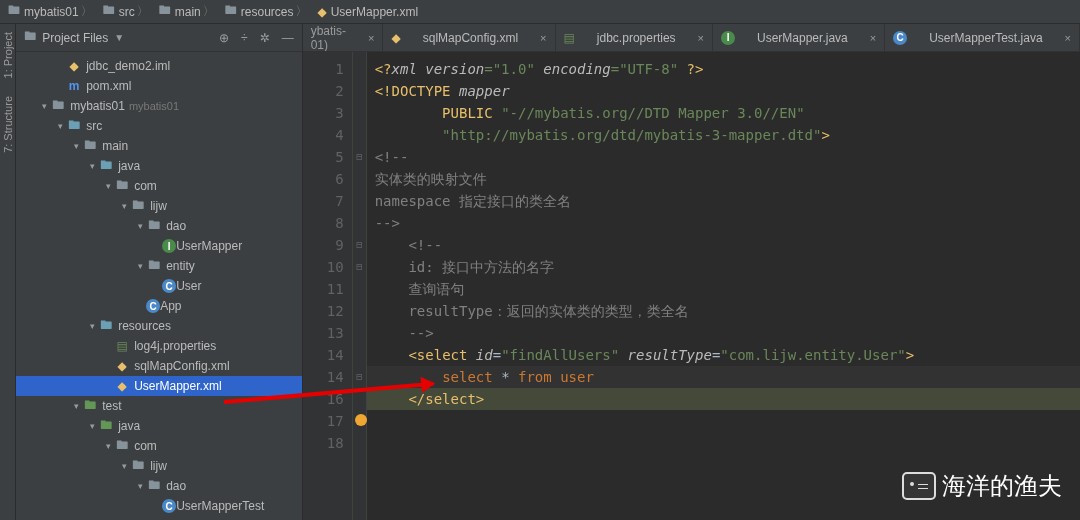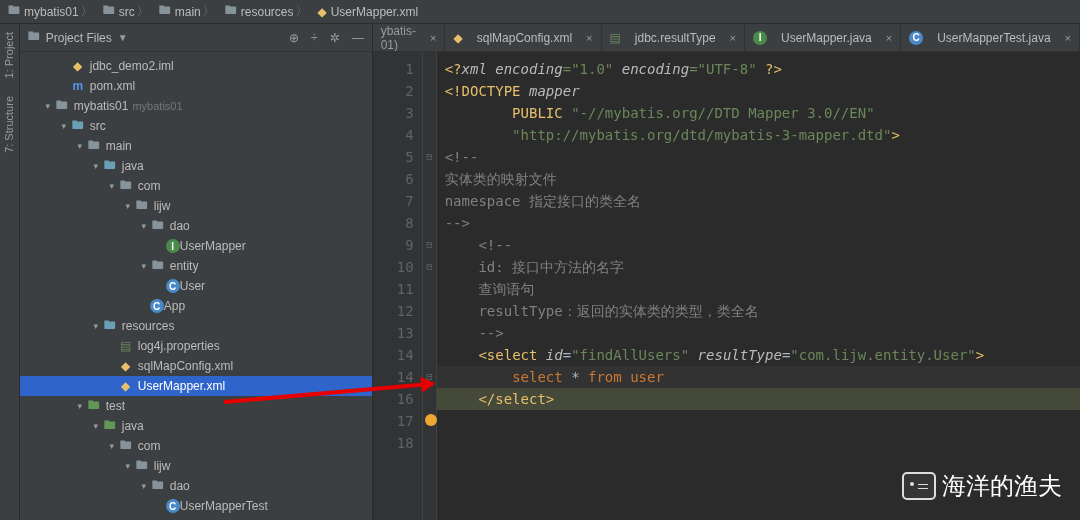--- a/index.html
+++ b/index.html
@@ -107,21 +107,21 @@
   .tabbar {
     height: 28px;
     background: #3c3f41;
     display: flex; align-items: stretch;
     border-bottom: 1px solid #323232;
     overflow: hidden;
   }
   .tab {
     display: flex; align-items: center;
     padding: 0 8px;
-    gap: 14px;
+    gap: 22px;
     border-right: 1px solid #323232;
     color: #bbbbbb;
     cursor: pointer;
     font-size: 12px;
   }
   .tab .close { color: #9b9b9b; font-size: 11px; }
   .tab.trunc { color: #9b9b9b; }
   .editor {
     flex: 1;
     display: flex;
@@ -382,21 +382,21 @@
           <span>ybatis-01)</span>
           <span class="close">×</span>
         </div>
       <div class="tab">
           <span class="ic xml-ic">◆</span>
           <span>sqlMapConfig.xml</span>
           <span class="close">×</span>
         </div>
       <div class="tab">
           <span class="ic prop-ic">▤</span>
-          <span>jdbc.resultType</span>
+          <span>jdbc.properties</span>
           <span class="close">×</span>
         </div>
       <div class="tab">
           <span class="i-ic">I</span>
           <span>UserMapper.java</span>
           <span class="close">×</span>
         </div>
       <div class="tab">
           <span class="c-ic">C</span>
           <span>UserMapperTest.java</span>
@@ -440,21 +440,21 @@
           <div></div>
           <div></div>
           <div>⊟</div>
           <div></div>
           <div></div>
           <div></div>
         </div>
       <div class="code">
         <div class="hl-line" style="top:calc(6px + 22px*14);"></div>
         <div class="hl-line" style="top:calc(6px + 22px*15);background:#45493a;"></div>
-        <div class="code-line"><span class="tag">&lt;?</span><span class="attr">xml encoding</span><span class="str">="1.0" </span><span class="attr">encoding</span><span class="str">="UTF-8" </span><span class="tag">?&gt;</span></div>
+        <div class="code-line"><span class="tag">&lt;?</span><span class="attr">xml version</span><span class="str">="1.0" </span><span class="attr">encoding</span><span class="str">="UTF-8" </span><span class="tag">?&gt;</span></div>
         <div class="code-line"><span class="tag">&lt;!DOCTYPE </span><span class="attr">mapper</span></div>
         <div class="code-line"><span class="tag">        PUBLIC </span><span class="str">"-//mybatis.org//DTD Mapper 3.0//EN"</span></div>
         <div class="code-line"><span class="str">        "http://mybatis.org/dtd/mybatis-3-mapper.dtd"</span><span class="tag">&gt;</span></div>
         <div class="code-line"><span class="cm">&lt;!--</span></div>
         <div class="code-line"><span class="cm">实体类的映射文件</span></div>
         <div class="code-line"><span class="cm">namespace 指定接口的类全名</span></div>
         <div class="code-line"><span class="cm">--&gt;</span></div>
         <div class="code-line"><span class="cm">    &lt;!--</span></div>
         <div class="code-line"><span class="cm">    id: 接口中方法的名字</span></div>
         <div class="code-line"><span class="cm">    查询语句</span></div>

